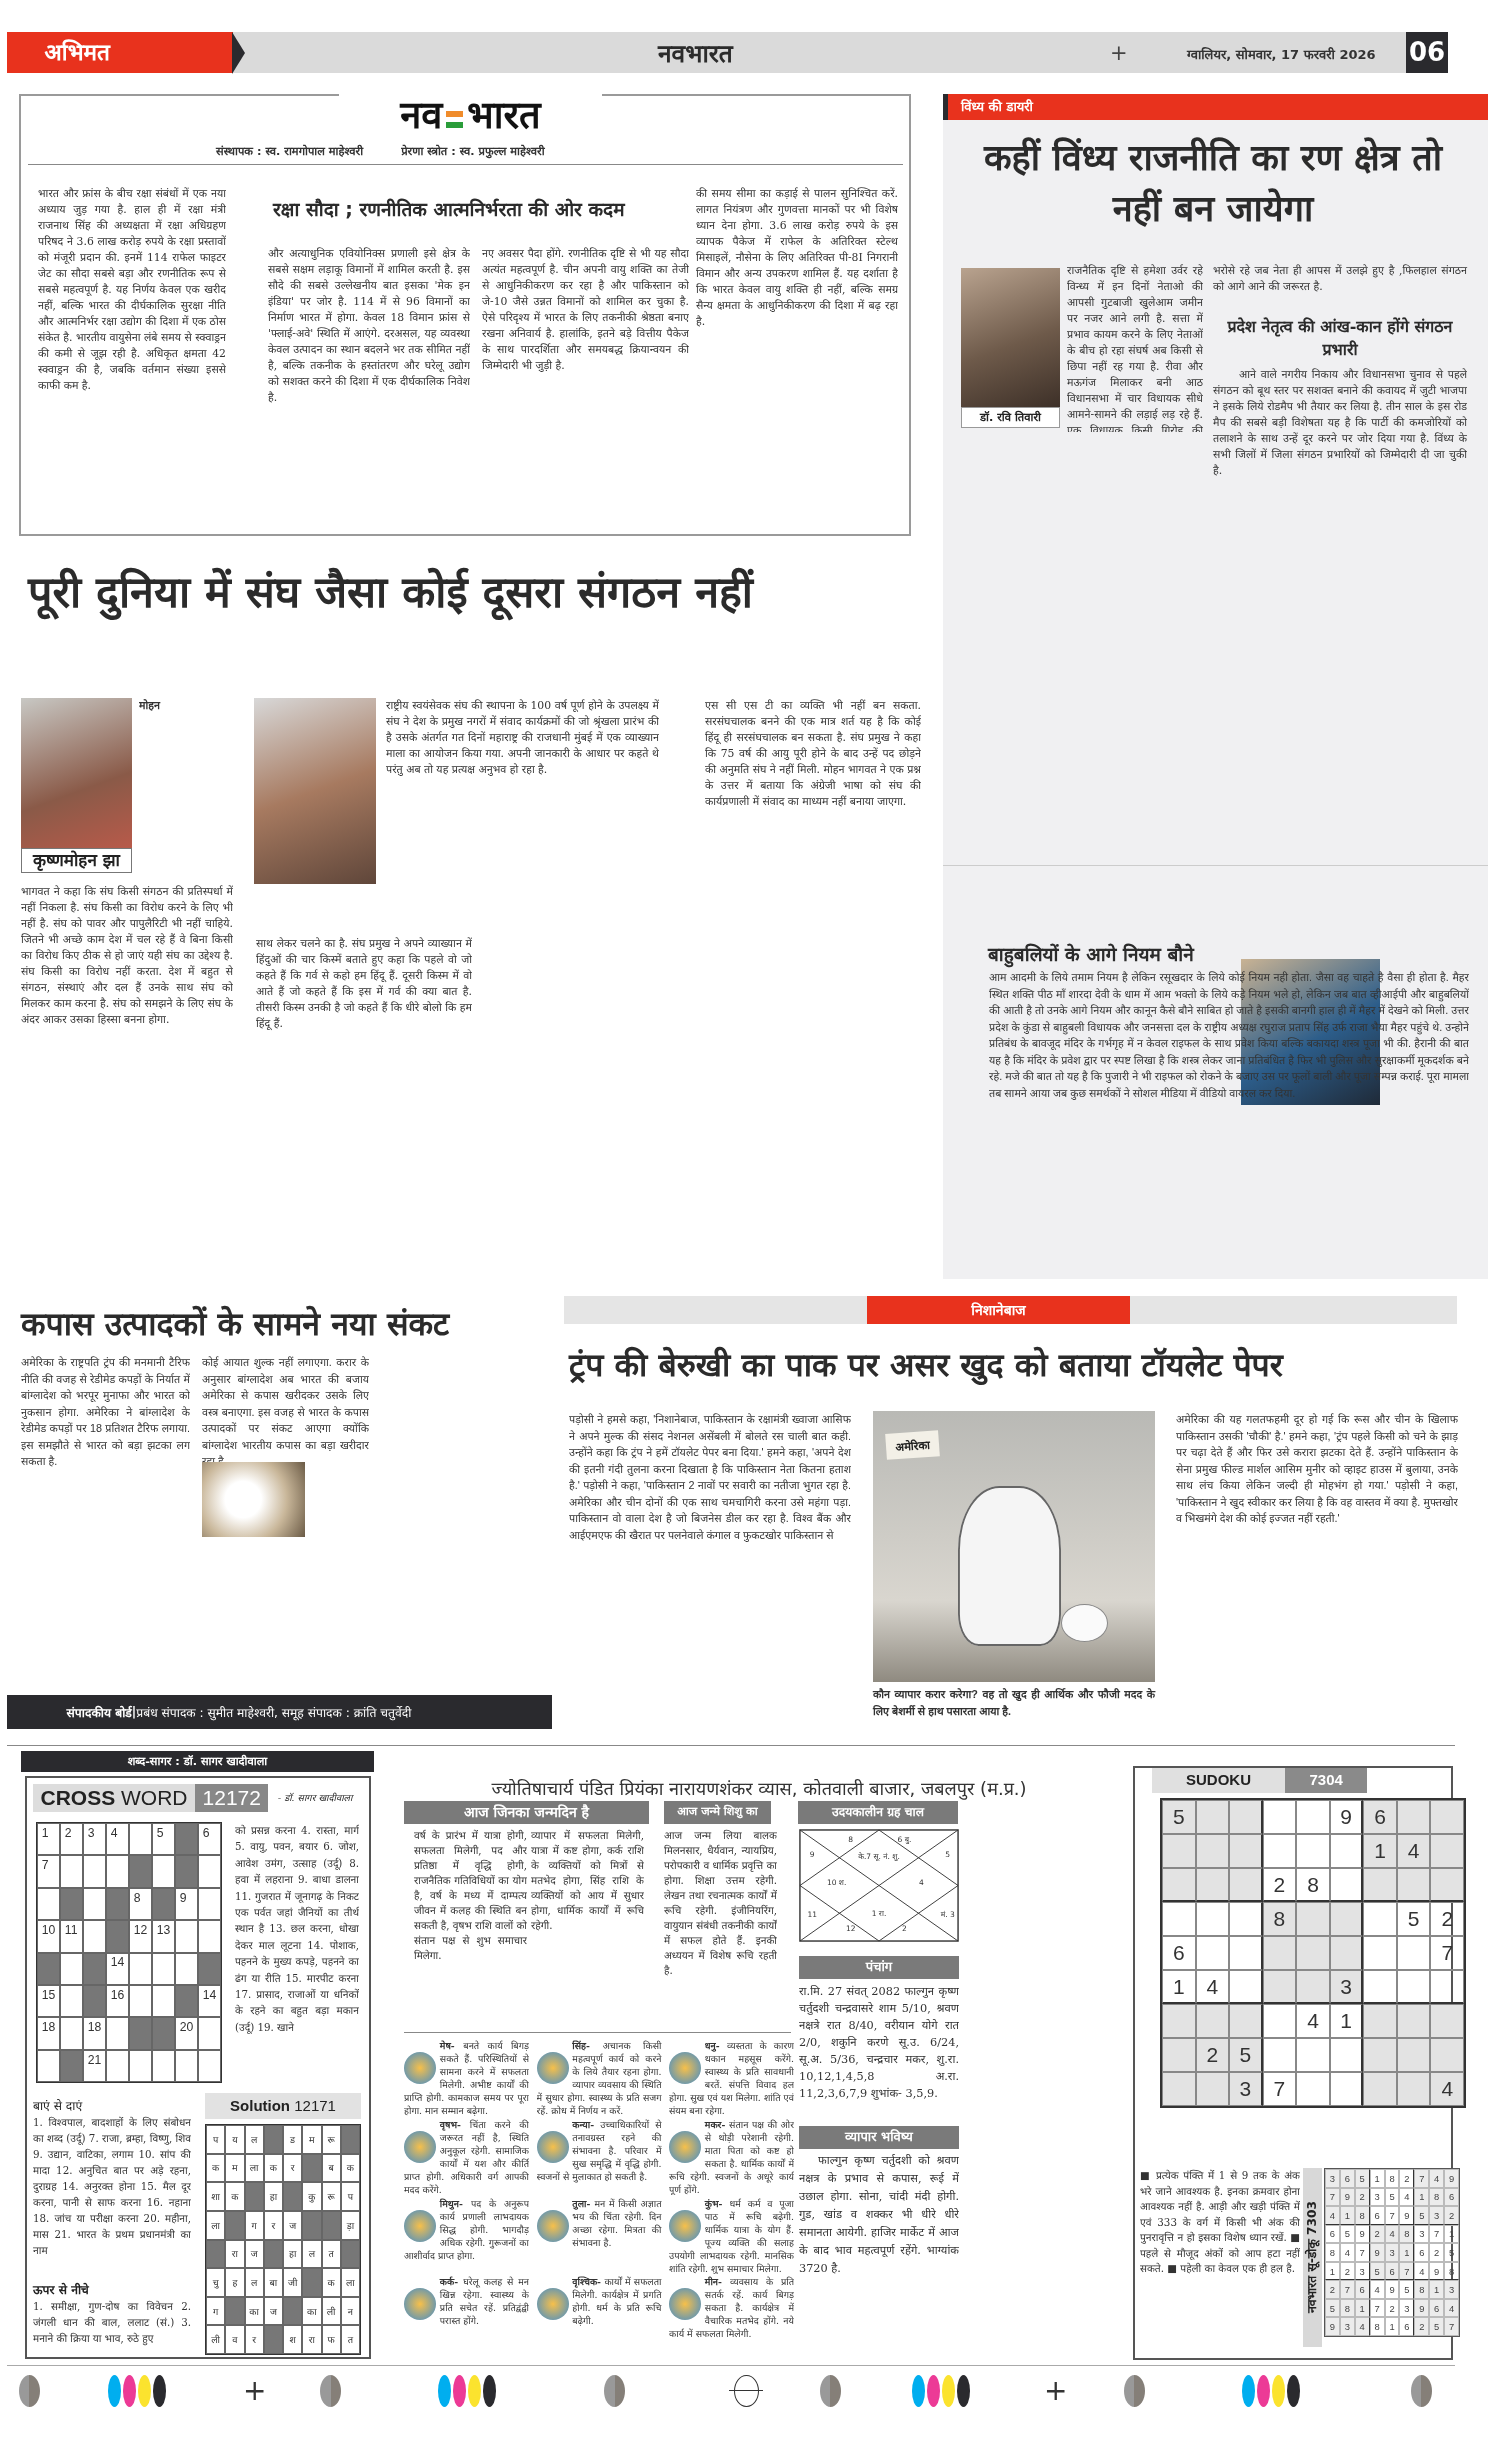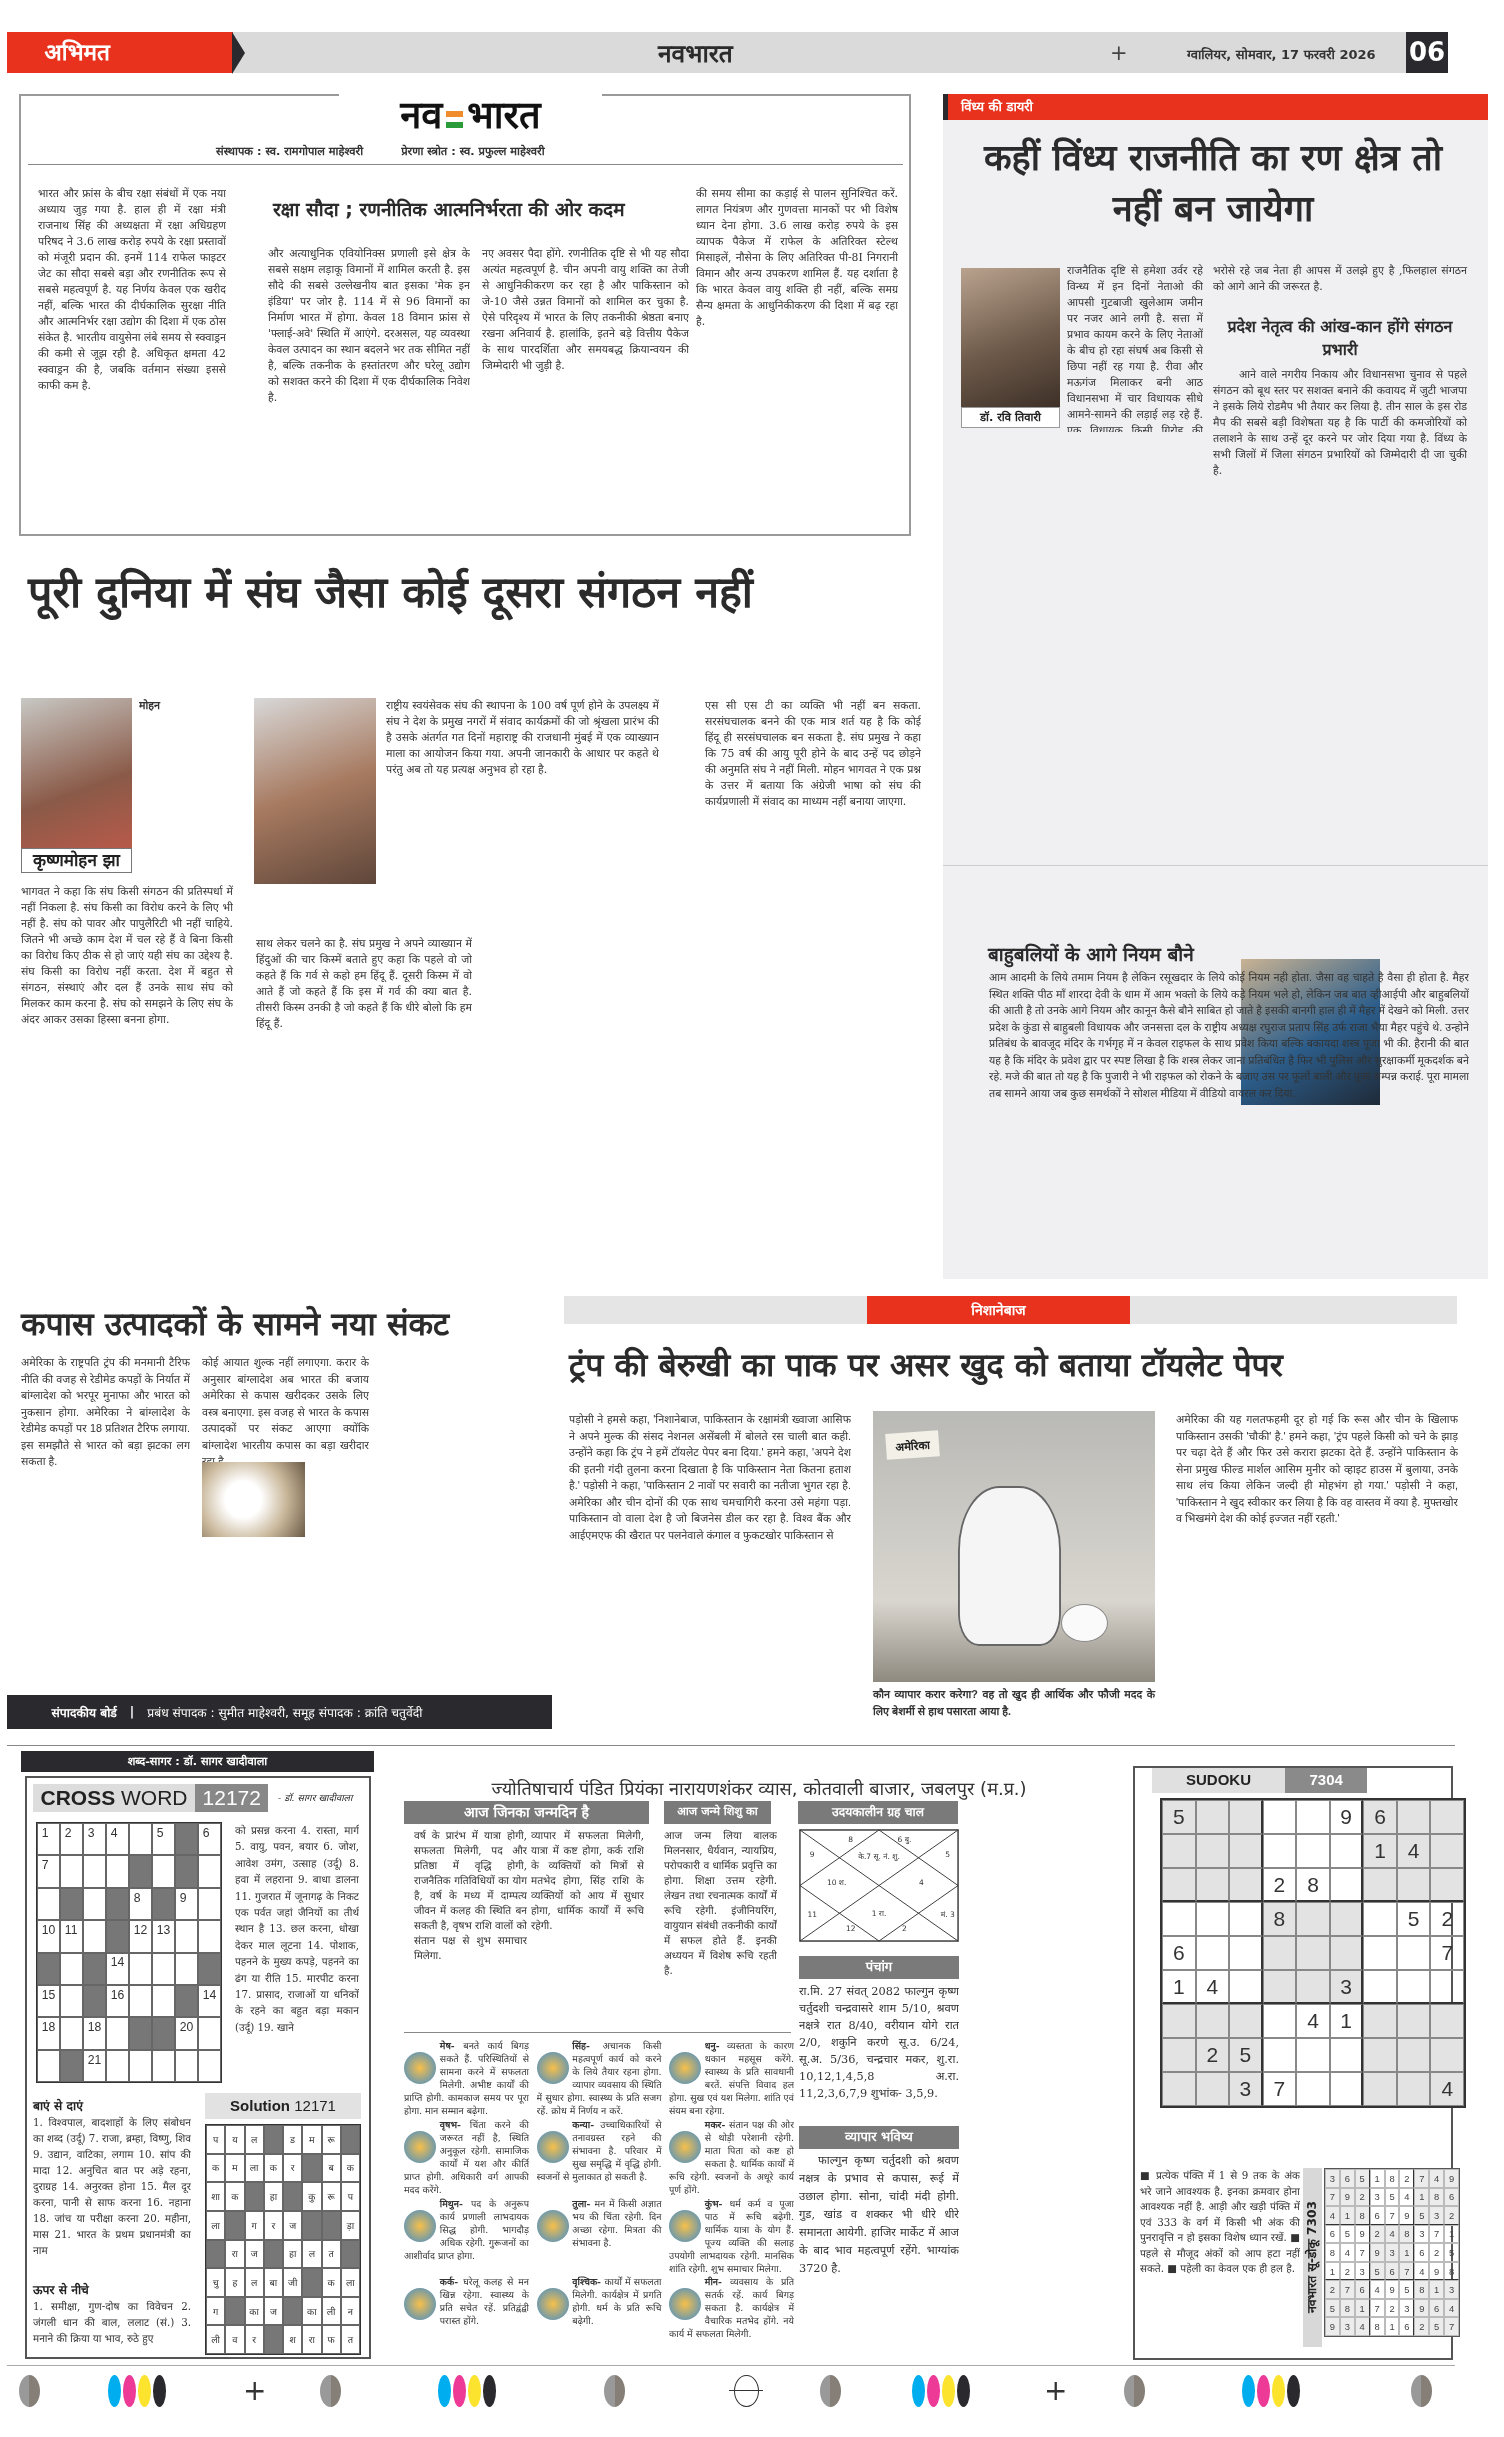--- a/index.html
+++ b/index.html
@@ -77,21 +77,21 @@
 <div class="abs txt" style="left:21px;top:715px;width:212px;height:555px;overflow:hidden;padding-top:169px;text-indent:0">भागवत ने कहा कि संघ किसी संगठन की प्रतिस्पर्धा में नहीं निकला है. संघ किसी का विरोध करने के लिए भी नहीं है. संघ को पावर और पापुलैरिटी भी नहीं चाहिये. जितने भी अच्छे काम देश में चल रहे हैं वे बिना किसी का विरोध किए ठीक से हो जाएं यही संघ का उद्देश्य है. संघ किसी का विरोध नहीं करता. देश में बहुत से संगठन, संस्थाएं और दल हैं उनके साथ संघ को मिलकर काम करना है. संघ को समझने के लिए संघ के अंदर आकर उसका हिस्सा बनना होगा.</div>
 <div class="abs photo" style="left:254px;top:698px;width:122px;height:186px;background:linear-gradient(160deg,#d8d8d8,#a77a60 50%,#5f463a)"></div>
 <div class="abs txt" style="left:386px;top:698px;width:273px;height:188px;overflow:hidden">राष्ट्रीय स्वयंसेवक संघ की स्थापना के 100 वर्ष पूर्ण होने के उपलक्ष्य में संघ ने देश के प्रमुख नगरों में संवाद कार्यक्रमों की जो श्रृंखला प्रारंभ की है उसके अंतर्गत गत दिनों महाराष्ट्र की राजधानी मुंबई में एक व्याख्यान माला का आयोजन किया गया. अपनी जानकारी के आधार पर कहते थे परंतु अब तो यह प्रत्यक्ष अनुभव हो रहा है.</div>
 <div class="abs txt" style="left:256px;top:936px;width:216px;height:339px;overflow:hidden">साथ लेकर चलने का है. संघ प्रमुख ने अपने व्याख्यान में हिंदुओं की चार किस्में बताते हुए कहा कि पहले वो जो कहते हैं कि गर्व से कहो हम हिंदू हैं. दूसरी किस्म में वो आते हैं जो कहते हैं कि इस में गर्व की क्या बात है. तीसरी किस्म उनकी है जो कहते हैं कि धीरे बोलो कि हम हिंदू हैं.</div>
 <div class="abs txt" style="left:705px;top:698px;width:216px;height:574px;overflow:hidden">एस सी एस टी का व्यक्ति भी नहीं बन सकता. सरसंघचालक बनने की एक मात्र शर्त यह है कि कोई हिंदू ही सरसंघचालक बन सकता है. संघ प्रमुख ने कहा कि 75 वर्ष की आयु पूरी होने के बाद उन्हें पद छोड़ने की अनुमति संघ ने नहीं मिली. मोहन भागवत ने एक प्रश्न के उत्तर में बताया कि अंग्रेजी भाषा को संघ की कार्यप्रणाली में संवाद का माध्यम नहीं बनाया जाएगा.</div>
 
 <div class="abs hd" style="left:21px;top:1303px;font-size:32px;line-height:43px">कपास उत्पादकों के सामने नया संकट</div>
 <div class="abs cond" style="left:21px;top:1354px;width:169px;height:301px;overflow:hidden">अमेरिका के राष्ट्रपति ट्रंप की मनमानी टैरिफ नीति की वजह से रेडीमेड कपड़ों के निर्यात में बांग्लादेश को भरपूर मुनाफा और भारत को नुकसान होगा. अमेरिका ने बांग्लादेश के रेडीमेड कपड़ों पर 18 प्रतिशत टैरिफ लगाया. इस समझौते से भारत को बड़ा झटका लग सकता है.</div>
 <div class="abs cond" style="left:202px;top:1354px;width:167px;height:301px;overflow:hidden">कोई आयात शुल्क नहीं लगाएगा. करार के अनुसार बांग्लादेश अब भारत की बजाय अमेरिका से कपास खरीदकर उसके लिए वस्त्र बनाएगा. इस वजह से भारत के कपास उत्पादकों पर संकट आएगा क्योंकि बांग्लादेश भारतीय कपास का बड़ा खरीदार रहा है.</div>
 <div class="abs" style="left:202px;top:1462px;width:103px;height:75px;background:radial-gradient(circle at 40% 50%,#fff 25%,#c9b79a 60%,#6a5a45)"></div>
-<div class="abs" style="left:6.6px;top:1695px;width:545px;height:34px;background:#2a2a2e;color:#fff;display:flex;align-items:center;gap:13px;padding-left:45px;font-size:12.2px;font-weight:bold">
+<div class="abs" style="left:6.6px;top:1695px;width:545px;height:34px;background:#2a2a2e;color:#fff;display:flex;align-items:center;padding-left:60px;font-size:12.2px;font-weight:bold">
   <span>संपादकीय बोर्ड</span>
   <span>|</span>
   <span style="font-weight:normal">प्रबंध संपादक : सुमीत माहेश्वरी, समूह संपादक : क्रांति चतुर्वेदी</span>
 </div>
 
 <div class="abs" style="left:564px;top:1296px;width:893px;height:28px;background:#e5e5e5"></div>
 <div class="abs" style="left:867px;top:1296px;width:263px;height:28px;background:#e8321d;text-align:center">
   <span style="color:#fff;font-size:14px;font-weight:bold;line-height:28px">निशानेबाज</span>
 </div>
 <div class="abs hd" style="left:569px;top:1343px;font-size:32px;line-height:45px;width:893px">ट्रंप की बेरुखी का पाक पर असर खुद को बताया टॉयलेट पेपर</div>
@@ -217,21 +217,21 @@
     <div>
       <span style="position: absolute; left: 3.8px; top: 1.9px; font-size: 12.2px; font-family: &quot;Liberation Sans&quot;, sans-serif; color: rgb(51, 51, 51);">21</span>
     </div>
     <div></div>
     <div></div>
     <div></div>
     <div></div>
     <div></div>
   </div>
 <div class="abs txt" style="left:235px;top:1822px;width:124px;height:261px;overflow:hidden;font-size:10.3px;line-height:16.4px">को प्रसन्न करना 4. रास्ता, मार्ग 5. वायु, पवन, बयार 6. जोश, आवेश उमंग, उत्साह (उर्दू) 8. हवा में लहराना 9. बाधा डालना 11. गुजरात में जूनागढ़ के निकट एक पर्वत जहां जैनियों का तीर्थ स्थान है 13. छल करना, धोखा देकर माल लूटना 14. पोशाक, पहनने के मुख्य कपड़े, पहनने का ढंग या रीति 15. मारपीट करना 17. प्रासाद, राजाओं या धनिकों के रहने का बहुत बड़ा मकान (उर्दू) 19. खाने</div>
-<div class="abs" style="left:33px;top:2097px;font-weight:bold;font-size:12.2px">बाएं से दाएं</div>
+<div class="abs" style="left:33px;top:2097px;font-weight:normal;font-size:12.2px">बाएं से दाएं</div>
 <div class="abs txt" style="left:33px;top:2114px;width:158px;height:165px;overflow:hidden;font-size:10.3px">1. विश्वपाल, बादशाहों के लिए संबोधन का शब्द (उर्दू) 7. राजा, ब्रम्हा, विष्णु, शिव 9. उद्यान, वाटिका, लगाम 10. सांप की मादा 12. अनुचित बात पर अड़े रहना, दुराग्रह 14. अनुरक्त होना 15. मैल दूर करना, पानी से साफ करना 16. नहाना 18. जांच या परीक्षा करना 20. महीना, मास 21. भारत के प्रथम प्रधानमंत्री का नाम</div>
 <div class="abs" style="left:33px;top:2281px;font-weight:bold;font-size:12.2px">ऊपर से नीचे</div>
 <div class="abs txt" style="left:33px;top:2298px;width:158px;height:56px;overflow:hidden;font-size:10.3px">1. समीक्षा, गुण-दोष का विवेचन 2. जंगली धान की बाल, ललाट (सं.) 3. मनाने की क्रिया या भाव, रुठे हुए</div>
 <div class="abs" style="left:205px;top:2093px;width:156px;height:26px;background:#e2e2e2;text-align:center;font-size:15px;line-height:26px;font-family:'Liberation Sans',sans-serif">
   <b>Solution</b> <span>12171</span>
 </div>
 <div class="abs grid" id="cw-sol" style="left:205px;top:2124px;width:156px;height:231px;grid-template-columns:repeat(8,1fr);grid-template-rows:repeat(8,1fr)">
     <div style="font-size: 9.4px; display: flex; align-items: center; justify-content: center; color: rgb(51, 51, 51);">प</div>
     <div style="font-size: 9.4px; display: flex; align-items: center; justify-content: center; color: rgb(51, 51, 51);">य</div>
     <div style="font-size: 9.4px; display: flex; align-items: center; justify-content: center; color: rgb(51, 51, 51);">ल</div>

